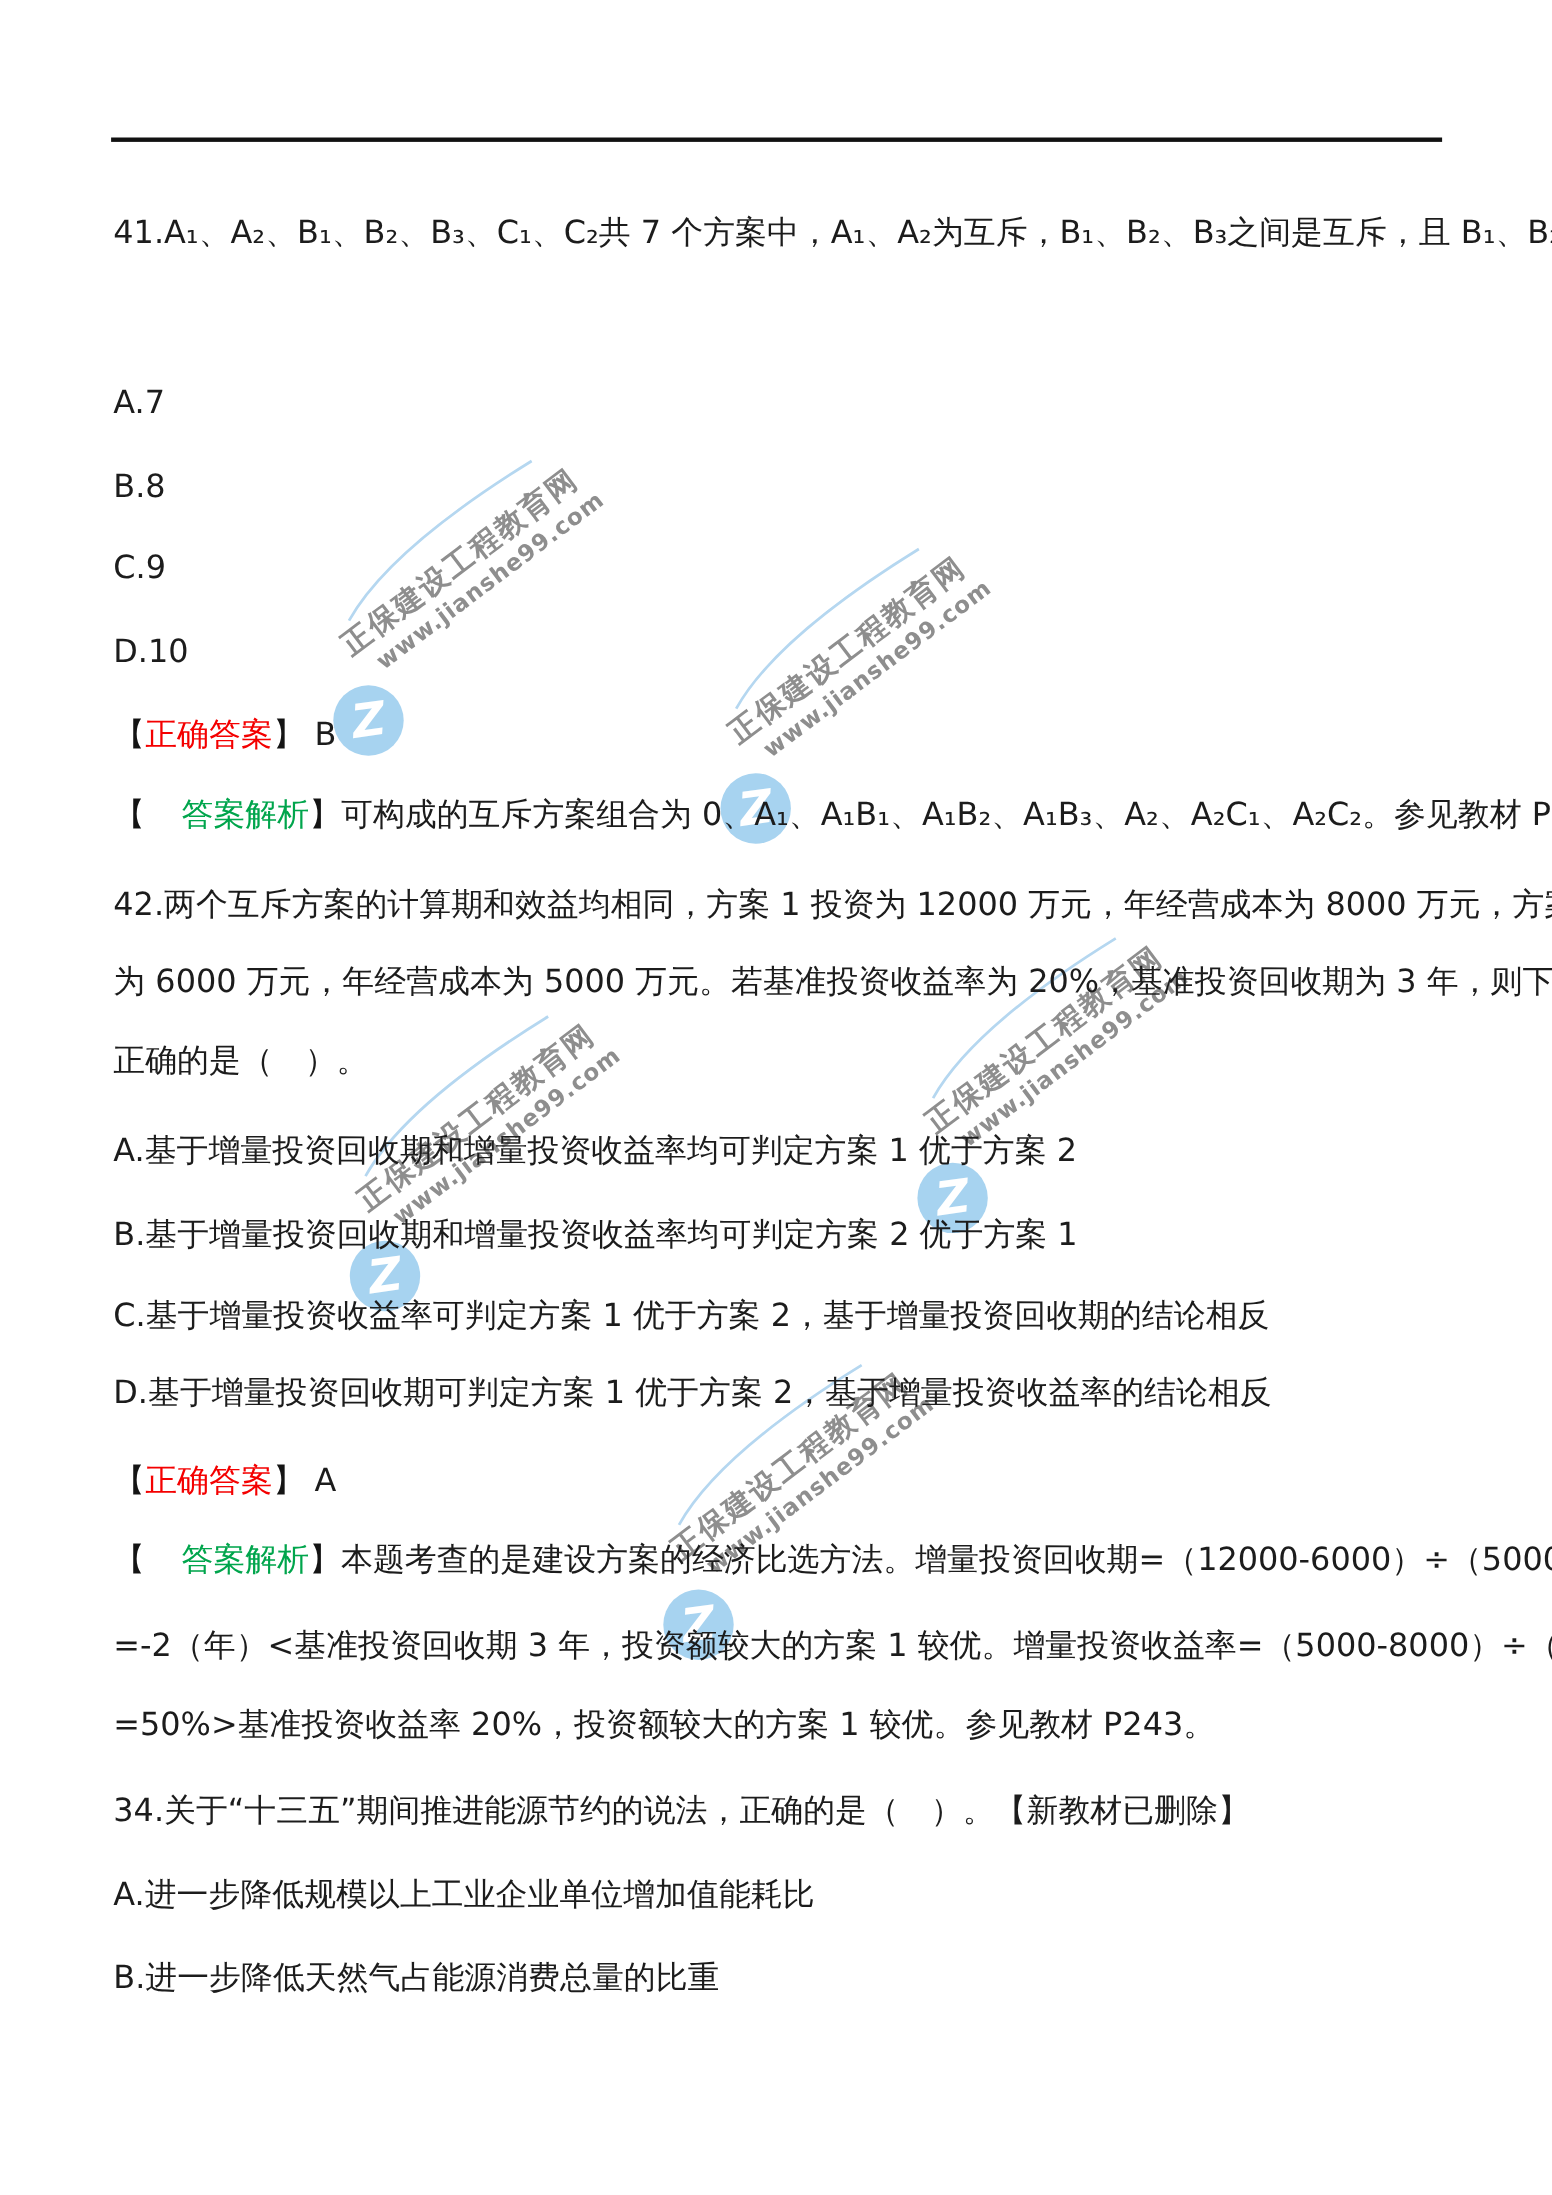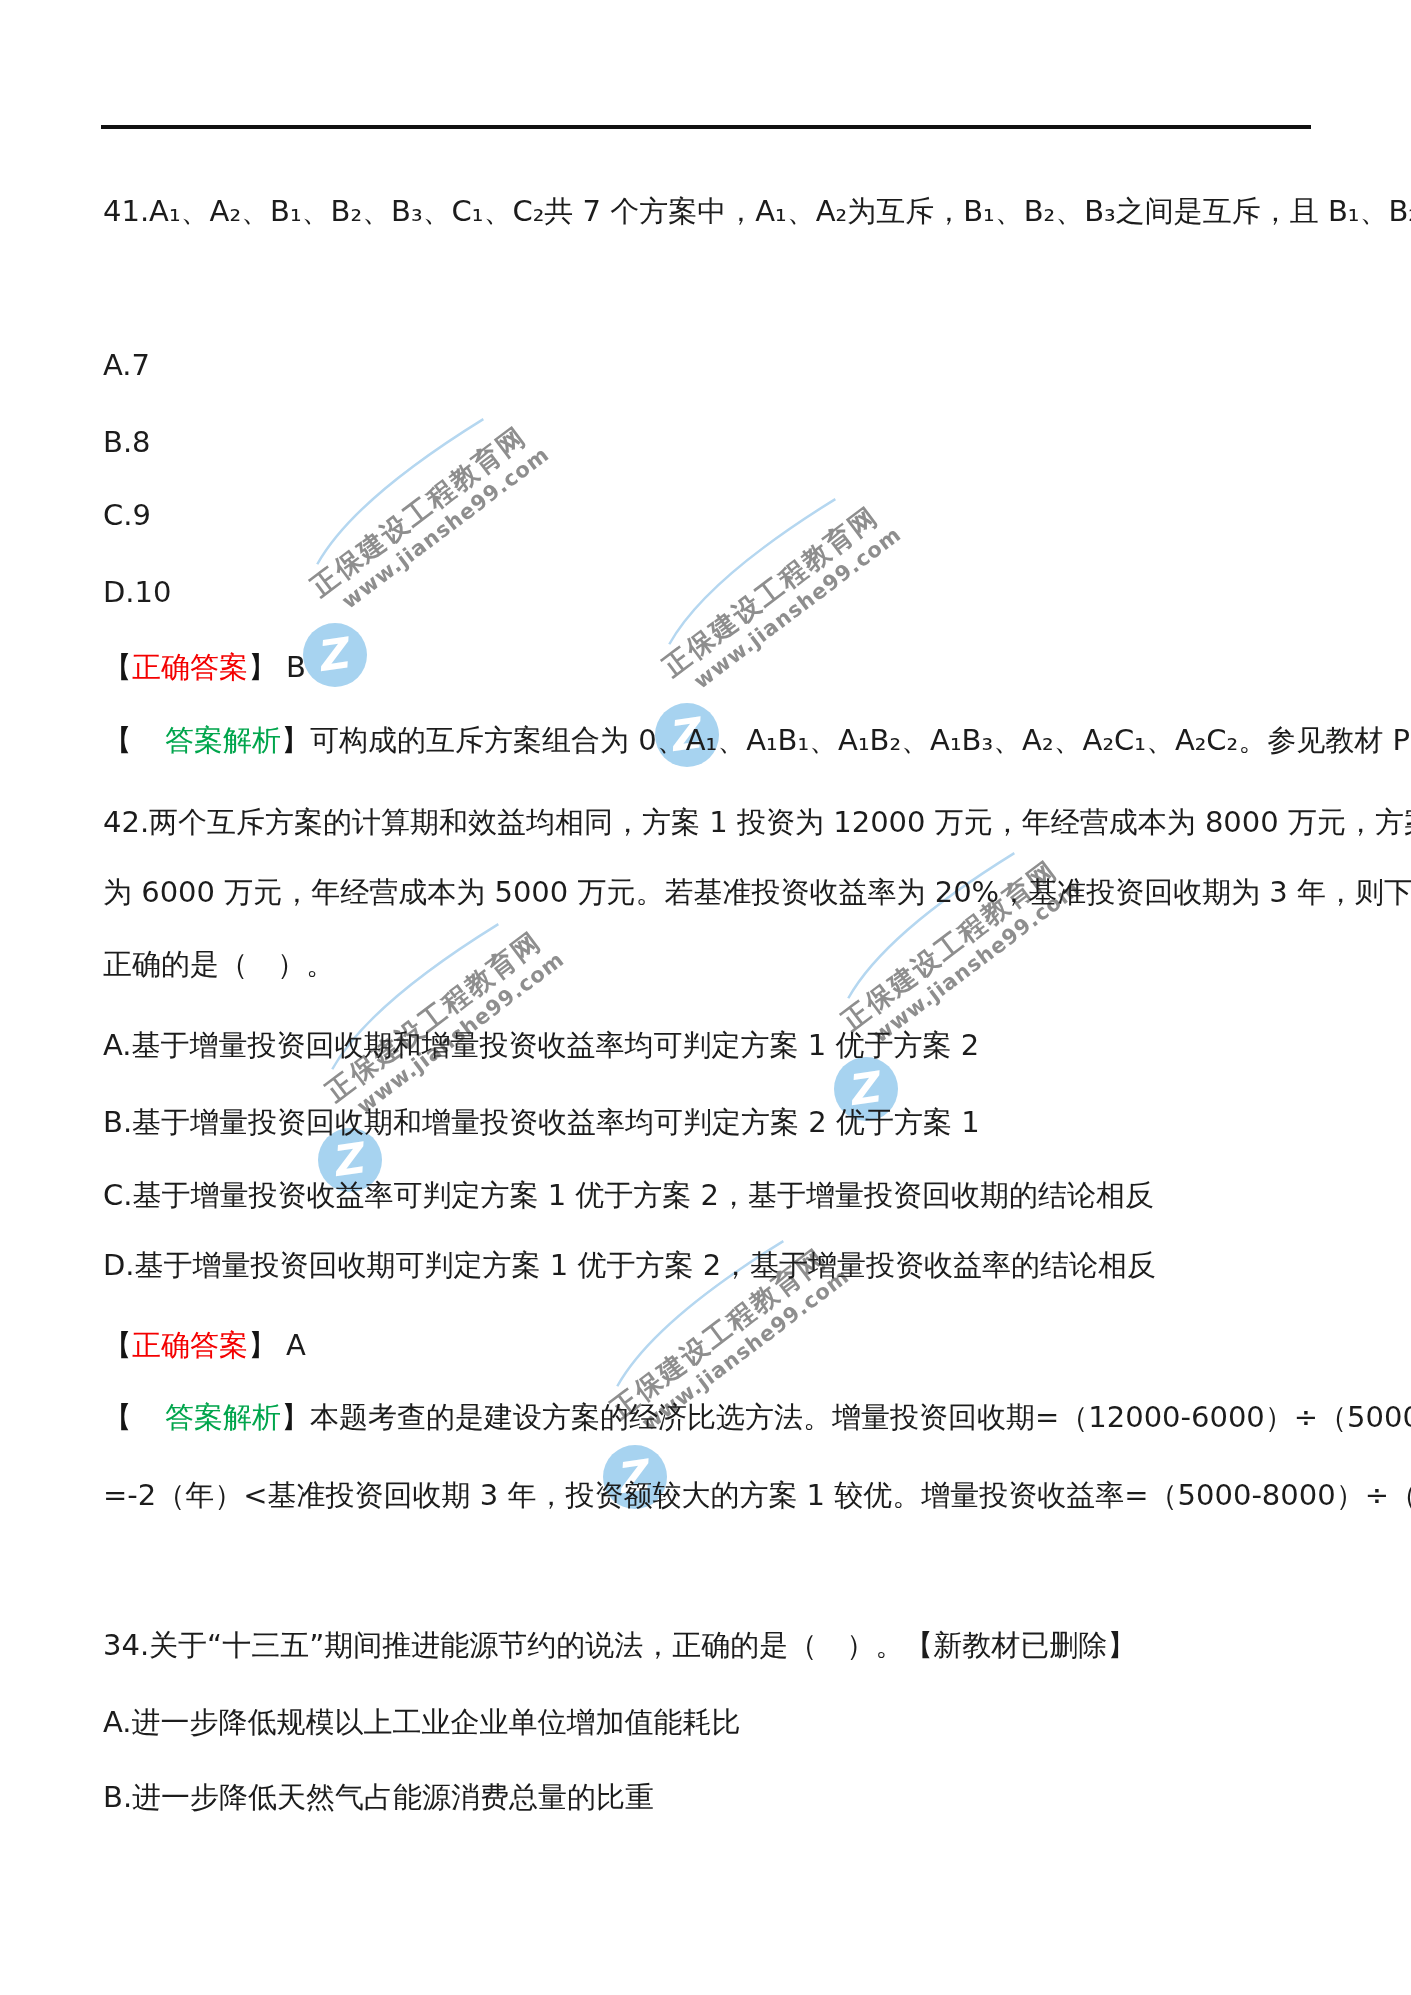--- a/index.html
+++ b/index.html
@@ -132,18 +132,19 @@
   <div class="line" style="top:804px">42.两个互斥方案的计算期和效益均相同，方案 1 投资为 12000 万元，年经营成本为 8000 万元，方案 2 投资</div>
   <div class="line" style="top:874px">为 6000 万元，年经营成本为 5000 万元。若基准投资收益率为 20%，基准投资回收期为 3 年，则下列结论中，</div>
   <div class="line" style="top:946px">正确的是（　）。</div>
   <div class="line" style="top:1027px">A.基于增量投资回收期和增量投资收益率均可判定方案 1 优于方案 2</div>
   <div class="line" style="top:1104px">B.基于增量投资回收期和增量投资收益率均可判定方案 2 优于方案 1</div>
   <div class="line" style="top:1177px">C.基于增量投资收益率可判定方案 1 优于方案 2，基于增量投资回收期的结论相反</div>
   <div class="line" style="top:1247px">D.基于增量投资回收期可判定方案 1 优于方案 2，基于增量投资收益率的结论相反</div>
   <div class="line" style="top:1327px"><span class="bk">【</span><span class="red">正确答案</span><span class="bk">】</span><span class="ansv">A</span></div>
   <div class="line" style="top:1399px"><span class="bk">【</span><span class="green">答案解析</span><span class="bk">】</span><span>本题考查的是建设方案的经济比选方法。增量投资回收期=（12000-6000）÷（5000-8000）</span></div>
   <div class="line" style="top:1477px">=-2（年）&lt;基准投资回收期 3 年，投资额较大的方案 1 较优。增量投资收益率=（5000-8000）÷（12000-6000）</div>
+  <div class="line" style="top:1549px">=50%&gt;基准投资收益率 20%，投资额较大的方案 1 较优。参见教材 P243。</div>
 
   <div class="line" style="top:1627px">34.关于“十三五”期间推进能源节约的说法，正确的是（　）。【新教材已删除】</div>
   <div class="line" style="top:1779px">B.进一步降低天然气占能源消费总量的比重</div>
   <div class="line" style="top:1704px">A.进一步降低规模以上工业企业单位增加值能耗比</div>
 
 </div>
 
 </body></html>

